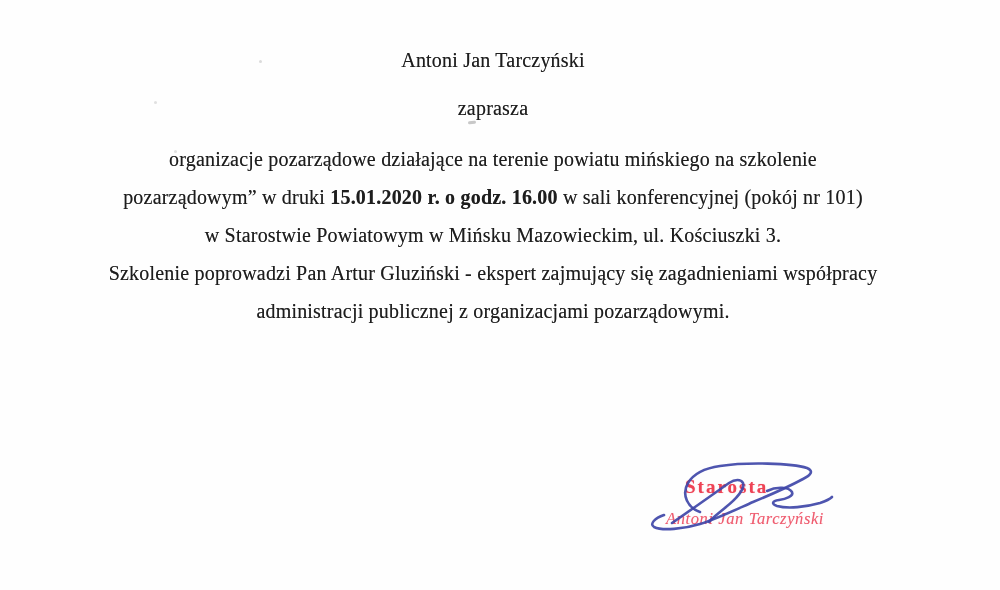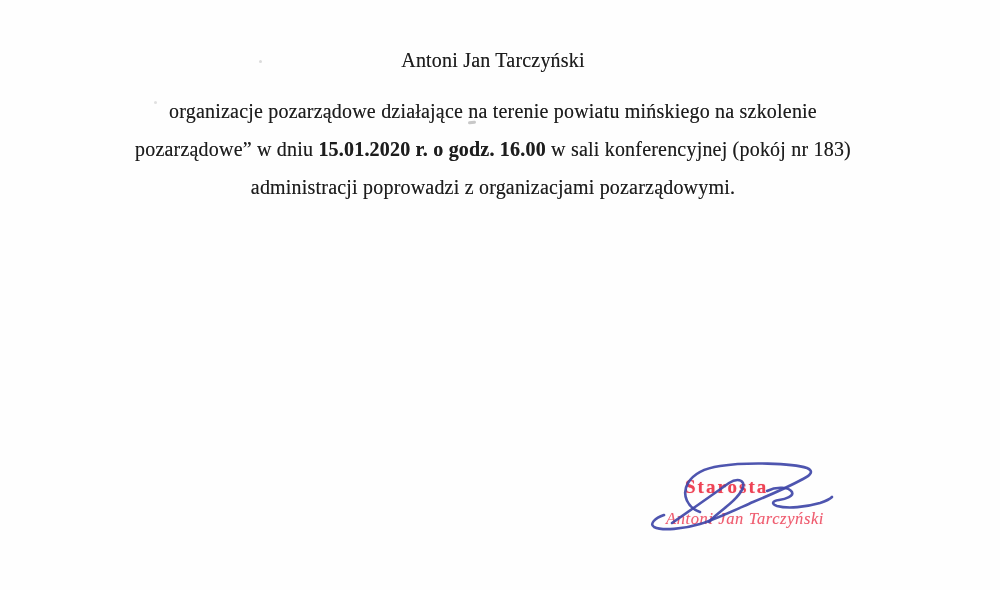--- a/index.html
+++ b/index.html
@@ -101,25 +101,28 @@
   .artifact.speck-2 { width: 3px; height: 3px; left: 154px; top: 101px; opacity: 0.30; }
   .artifact.speck-3 { width: 3px; height: 3px; left: 174px; top: 150px; opacity: 0.30; }
 </style>
 </head>
 <body>
 
 <div class="page">
 
   <div class="doc-text">
     <div class="header-line">Antoni Jan Tarczyński</div>
+    <div class="header-line">zaprasza</div>
 
     <div class="body-block">
       <div class="body-line">organizacje pozarządowe działające na terenie powiatu mińskiego na szkolenie</div>
-      <div class="body-line"><span>pozarządowe” w dniu </span><span class="bold-seg">15.01.2020 r. o godz. 16.00</span><span> w sali konferencyjnej (pokój nr 183)</span></div>
-      <div class="body-line">administracji poprowadzi z organizacjami pozarządowymi.</div>
+      <div class="body-line"><span>pozarządowym” w druki </span><span class="bold-seg">15.01.2020 r. o godz. 16.00</span><span> w sali konferencyjnej (pokój nr 101)</span></div>
+      <div class="body-line">w Starostwie Powiatowym w Mińsku Mazowieckim, ul. Kościuszki 3.</div>
+      <div class="body-line">Szkolenie poprowadzi Pan Artur Gluziński - ekspert zajmujący się zagadnieniami współpracy</div>
+      <div class="body-line">administracji publicznej z organizacjami pozarządowymi.</div>
     </div>
   </div>
 
   <div class="signature-area">
     <span class="stamp-title">Starosta</span>
     <span class="stamp-name">Antoni Jan Tarczyński</span>
 
     <svg class="ink-svg" width="300" height="120" viewBox="0 0 300 120" aria-hidden="true">
 
       <path d="M 60 62

